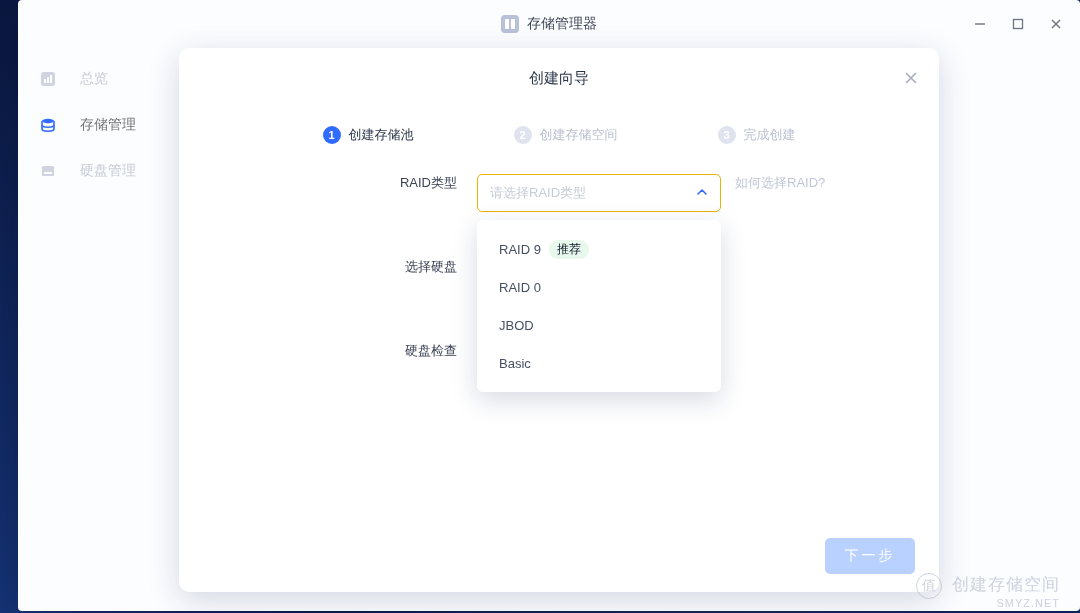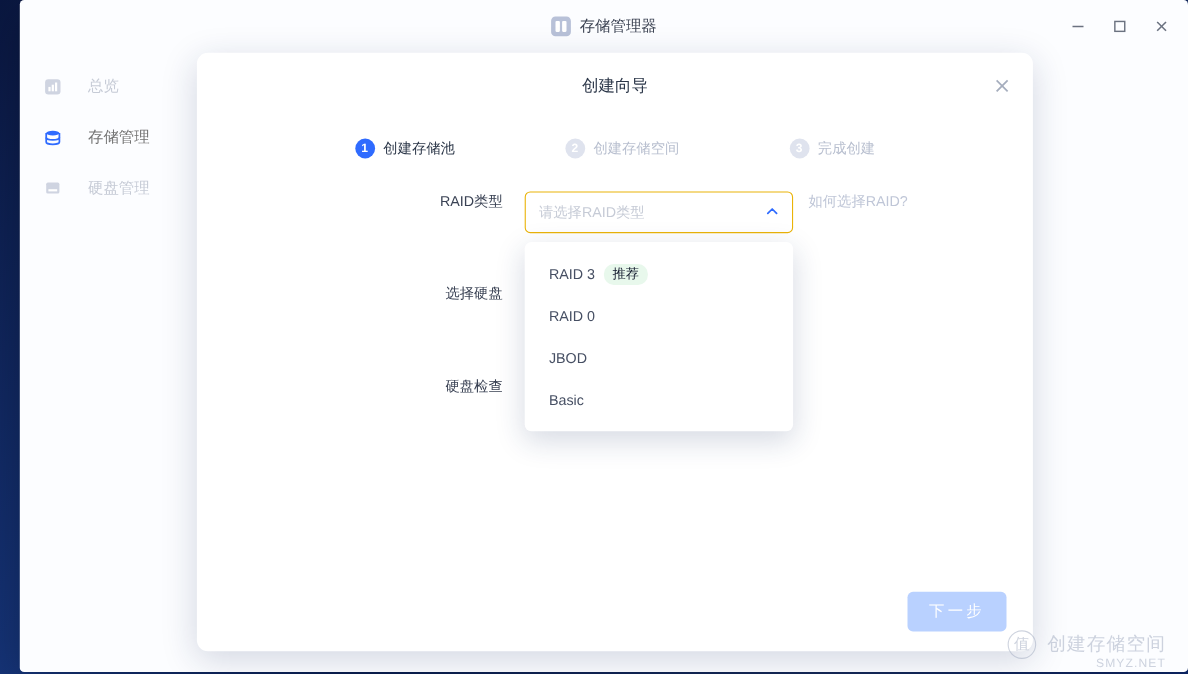--- a/index.html
+++ b/index.html
@@ -199,21 +199,21 @@
             <span>请选择RAID类型</span>
             <span class="chev">
               <svg width="12" height="12" viewBox="0 0 12 12">
                   <polyline points="2,8 6,4 10,8" fill="none" stroke="currentColor" stroke-width="1.6" stroke-linecap="round" stroke-linejoin="round"></polyline>
                 </svg>
             </span>
           </div>
 
           <div class="dropdown">
             <div class="opt">
-              <span>RAID 3</span>
+              <span>RAID 9</span>
               <span class="badge-rec">推荐</span>
             </div>
             <div class="opt">
               <span>RAID 0</span>
             </div>
             <div class="opt">
               <span>JBOD</span>
             </div>
             <div class="opt">
               <span>Basic</span>

